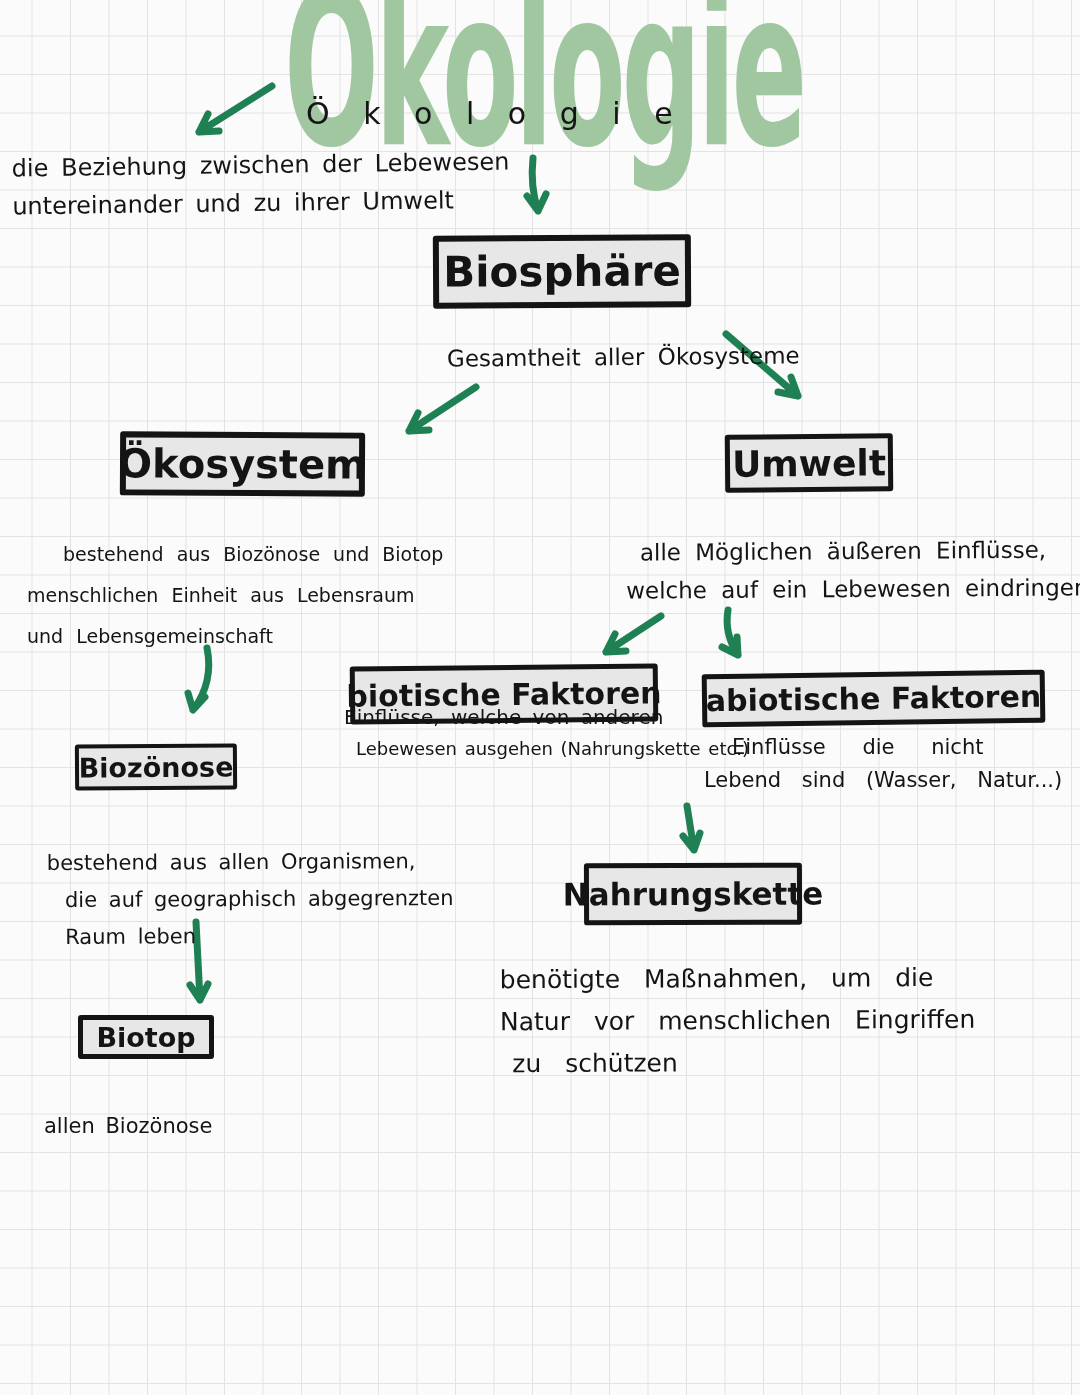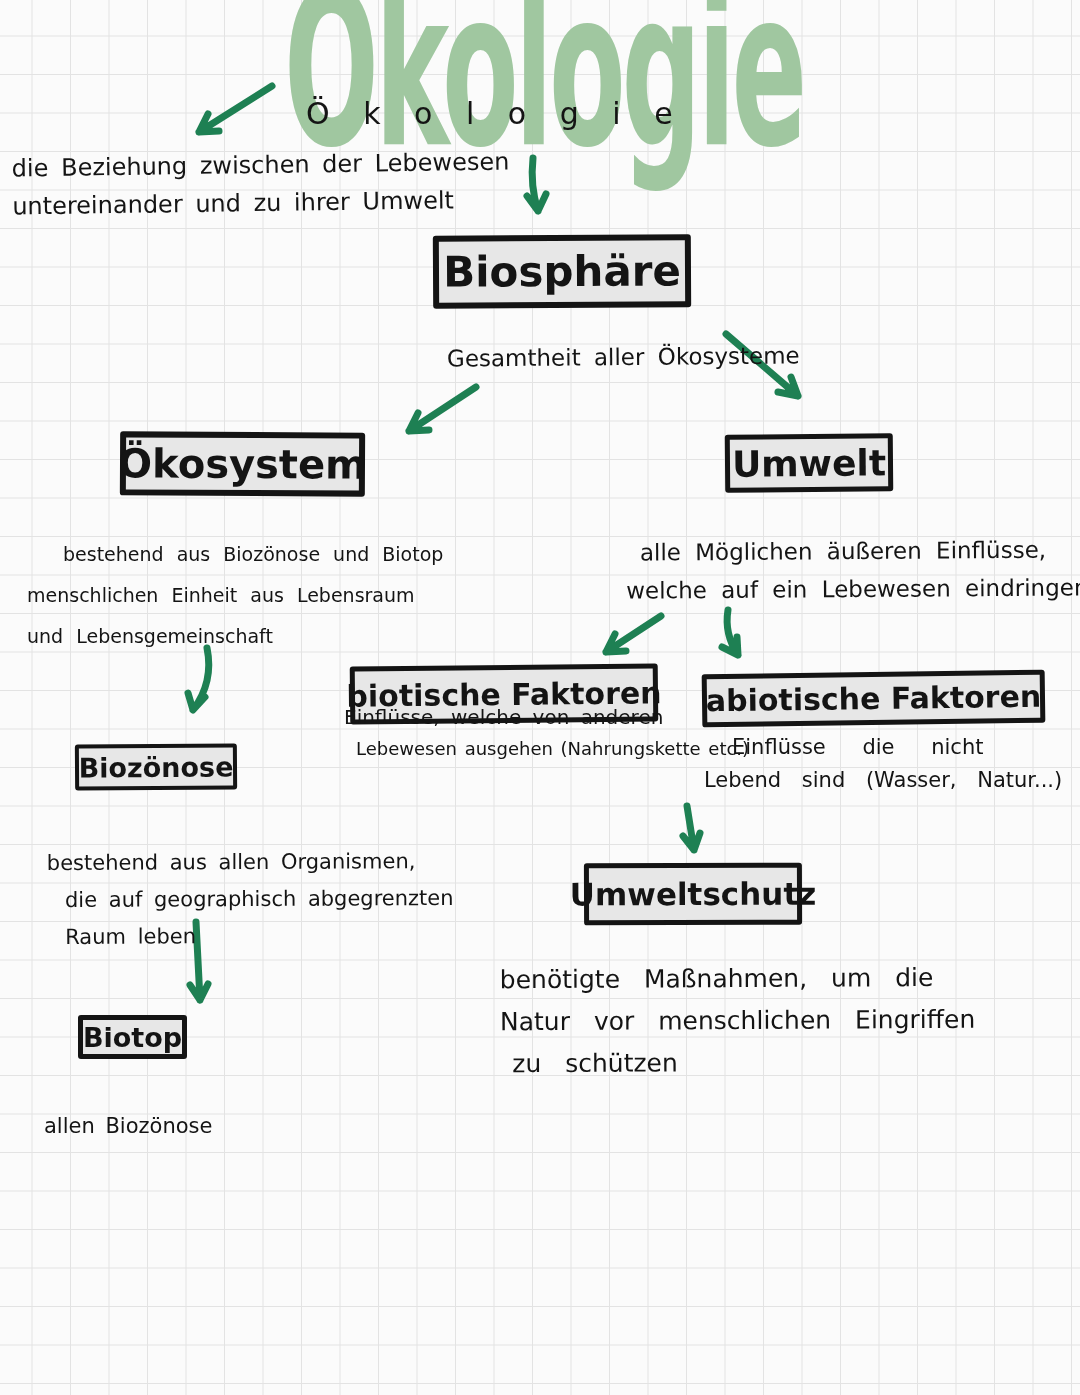--- a/index.html
+++ b/index.html
@@ -51,21 +51,21 @@
   #box-umwelt       { left:725px; top:434px; width:168px; height:58px; border-width:5px; transform:rotate(-0.5deg); }
   #box-umwelt span  { font-size:36px; }
   #box-biotische    { left:350px; top:665px; width:308px; height:58px; border-width:5px; transform:rotate(-0.6deg); }
   #box-biotische span { font-size:30px; }
   #box-abiotische   { left:702px; top:672px; width:343px; height:53px; border-width:5px; transform:rotate(-0.8deg); }
   #box-abiotische span { font-size:30px; }
   #box-biozoenose   { left:75px; top:744px; width:162px; height:46px; border-width:4px; transform:rotate(-0.4deg); }
   #box-biozoenose span { font-size:27px; }
   #box-umweltschutz { left:584px; top:863px; width:218px; height:62px; border-width:5px; transform:rotate(-0.2deg); }
   #box-umweltschutz span { font-size:31px; }
-  #box-biotop       { left:78px; top:1015px; width:109px; height:44px; border-width:5px; }
+  #box-biotop       { left:78px; top:1015px; width:136px; height:44px; border-width:5px; }
   #box-biotop span  { font-size:27px; }
 
   #cap-biosphaere   { left:447px; top:344px; font-size:23px; word-spacing:6px; transform:rotate(-0.5deg); }
   #cap-oekosystem   { left:27px;  top:534px; font-size:19px; line-height:41px; word-spacing:7px; }
   #cap-oekosystem .l0 { padding-left:36px; }
   #cap-umwelt       { left:626px; top:532px; font-size:23px; line-height:38px; word-spacing:7px; transform:rotate(-0.4deg); }
   #cap-umwelt .l0   { padding-left:14px; }
   #cap-biotische    { left:344px; top:701px; font-size:20px; line-height:32px; word-spacing:5px; }
   #cap-biotische .l1 { padding-left:12px; font-size:18px; word-spacing:2px; }
   #cap-abiotische   { left:704px; top:731px; font-size:21px; line-height:33px; }
@@ -144,21 +144,21 @@
   <div class="node" id="box-biozoenose">
     <span>Biozönose</span>
   </div>
   <div class="block" id="cap-biozoenose">
     <div class="line l0">bestehend aus allen Organismen,</div>
     <div class="line l1">die auf geographisch abgegrenzten</div>
     <div class="line l2">Raum leben</div>
   </div>
 
   <div class="node" id="box-umweltschutz">
-    <span>Umweltschutz</span>
+    <span>Nahrungskette</span>
   </div>
   <div class="block" id="cap-umweltschutz">
     <div class="line l0">benötigte Maßnahmen, um die</div>
     <div class="line l1">Natur vor menschlichen Eingriffen</div>
     <div class="line l2">zu schützen</div>
   </div>
 
   <div class="node" id="box-biotop">
     <span>Biotop</span>
   </div>

